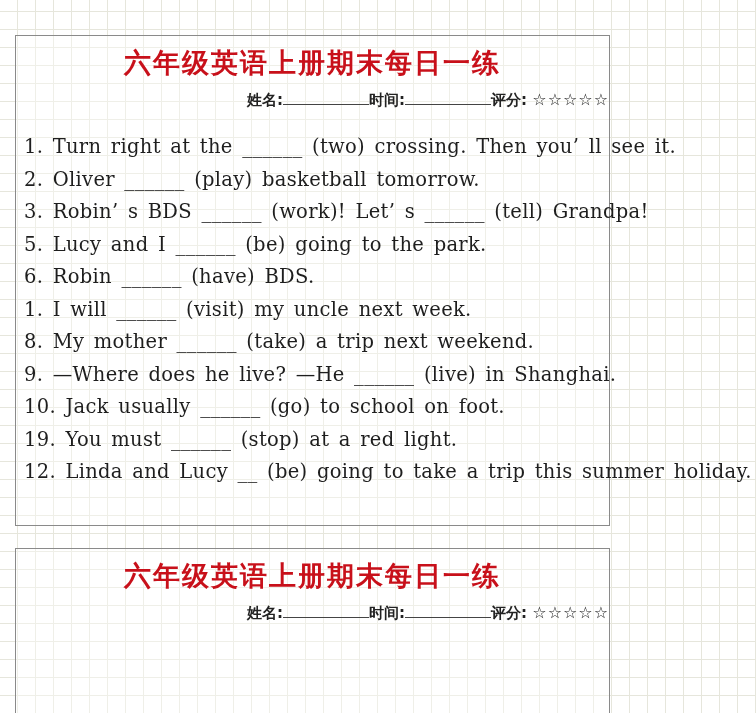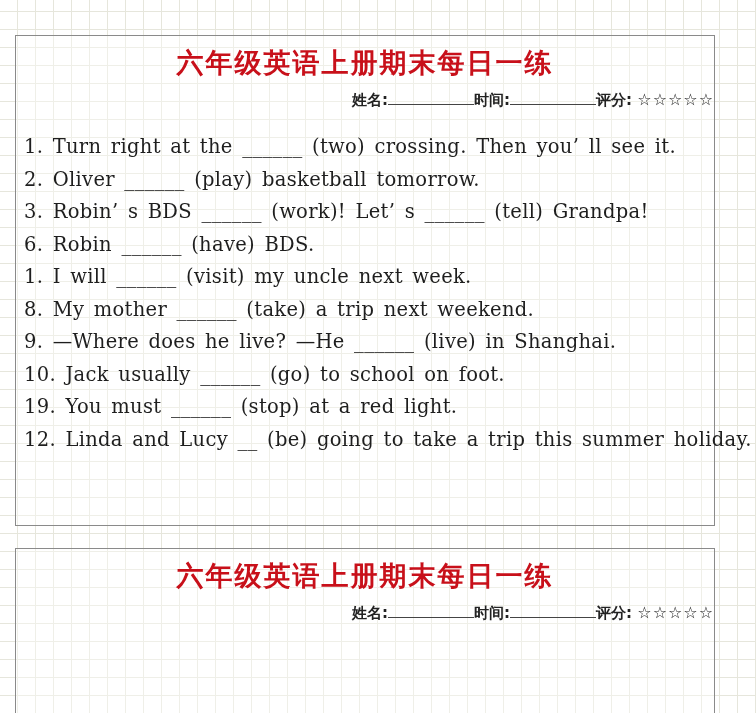--- a/index.html
+++ b/index.html
@@ -5,21 +5,21 @@
   html, body { margin:0; padding:0; }
   body {
     width:756px; height:713px; overflow:hidden; position:relative;
     background-color:#ffffff;
     background-image:
       repeating-linear-gradient(0deg, transparent 0, transparent 17px, #e6e6dc 17px, #e6e6dc 18px),
       repeating-linear-gradient(90deg, transparent 0, transparent 17px, #e6e6dc 17px, #e6e6dc 18px);
     font-family:"DejaVu Serif", "Liberation Serif", serif;
   }
   .card {
-    position:absolute; left:15px; width:700px;
+    position:absolute; left:15px; width:595px;
     border:1.5px solid #8a8a8a;
     background-color:rgba(255,255,255,0.35);
     box-sizing:border-box;
   }
   #card1 { top:35px; height:491px; }
   #card2 { top:548px; height:200px; }
   .title {
     text-align:center; color:#c8101a;
     font-family:"DejaVu Sans", "Liberation Sans", sans-serif;
     font-weight:bold; font-size:27px; letter-spacing:2px;
@@ -49,20 +49,21 @@
 <div class="card" id="card1">
   <div class="title">六年级英语上册期末每日一练</div>
   <div class="meta">
     <span>姓名:</span><span class="blank b1"></span><span>时间:</span><span class="blank b2"></span><span>评分:</span>
     <span class="stars">☆☆☆☆☆</span>
   </div>
   <div class="items">
     <div class="item">1. Turn right at the ______ (two) crossing. Then you’ ll see it.</div>
     <div class="item">2. Oliver ______ (play) basketball tomorrow.</div>
     <div class="item">3. Robin’ s BDS ______ (work)! Let’ s ______ (tell) Grandpa!</div>
+    <div class="item">5. Lucy and I ______ (be) going to the park.</div>
     <div class="item">6. Robin ______ (have) BDS.</div>
     <div class="item">1. I will ______ (visit) my uncle next week.</div>
     <div class="item">8. My mother ______ (take) a trip next weekend.</div>
     <div class="item">9. —Where does he live? —He ______ (live) in Shanghai.</div>
     <div class="item">10. Jack usually ______ (go) to school on foot.</div>
     <div class="item">19. You must ______ (stop) at a red light.</div>
     <div class="item">12. Linda and Lucy __ (be) going to take a trip this summer holiday.</div>
   </div>
 </div>
 

